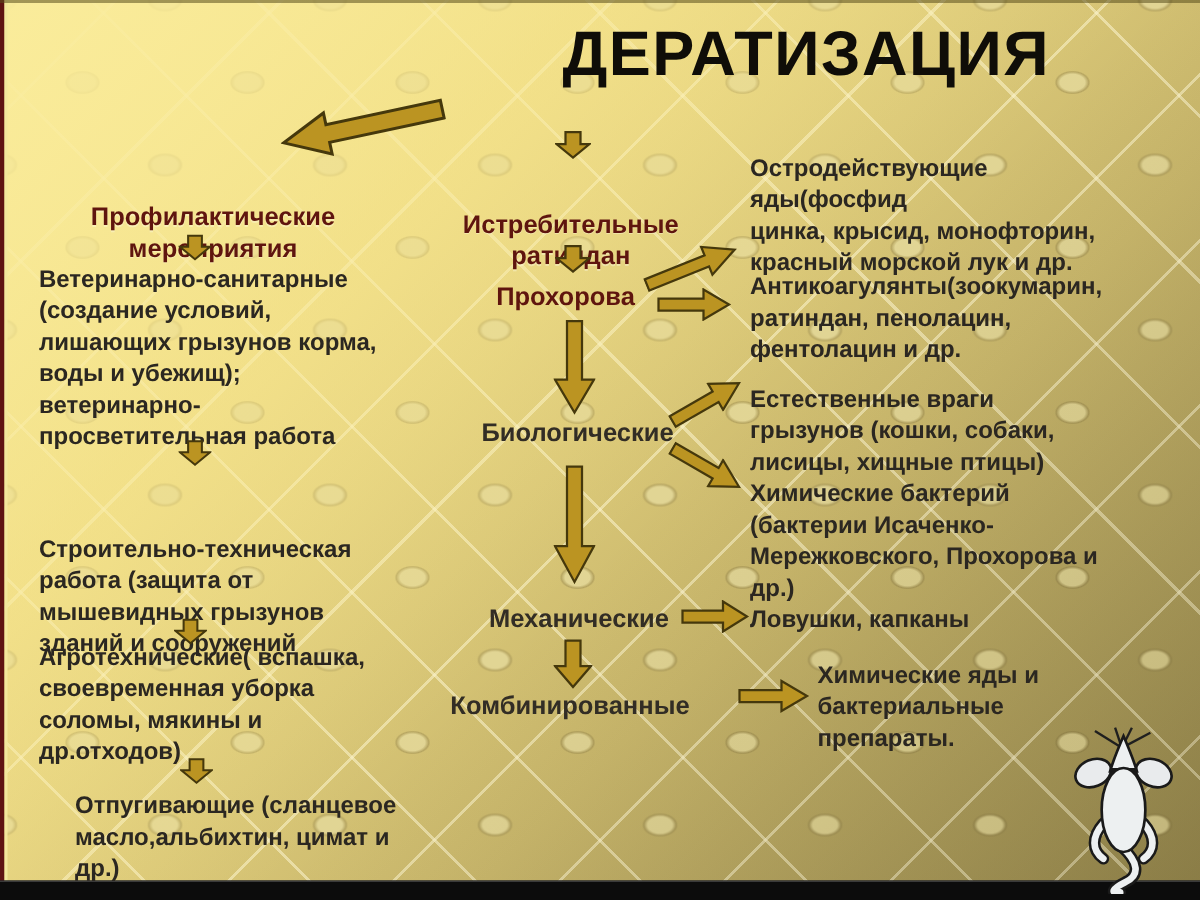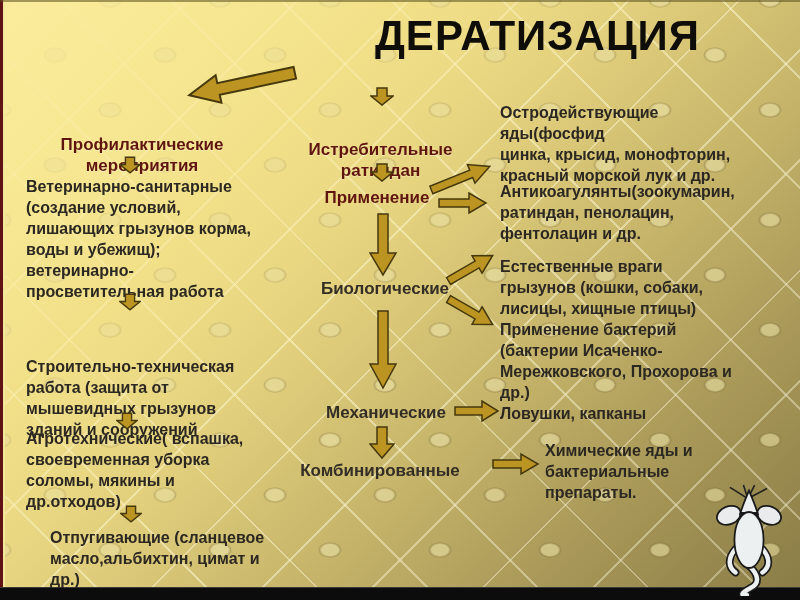--- a/index.html
+++ b/index.html
@@ -88,21 +88,21 @@
 масло,альбихтин, цимат и
 др.)</div>
 
   <div class="t hdr" style="left:288px;top:113px;width:185px;">Истребительные
 ратиндан</div>
 
   <svg class="ar" style="left:370px;top:163px;" width="24" height="19" viewBox="0 0 24 19">
     <polygon points="7,1 17,1 17,9 23,9 12,18 1,9 7,9" fill="#bb9422" stroke="#45380c" stroke-width="1.5"></polygon>
   </svg>
 
-  <div class="t midlbl red" style="left:316px;top:188px;width:122px;">Применение</div>
+  <div class="t midlbl red" style="left:316px;top:188px;width:122px;">Прохорова</div>
 
   <svg class="ar" style="left:369px;top:213px;" width="28" height="64" viewBox="0 0 28 64">
     <polygon points="9,1 19,1 19,40 27,40 14,62 1,40 9,40" fill="#bb9422" stroke="#45380c" stroke-width="1.5"></polygon>
   </svg>
 
   <div class="t midlbl" style="left:310px;top:279px;width:150px;">Биологические</div>
 
   <svg class="ar" style="left:369px;top:310px;" width="28" height="80" viewBox="0 0 28 80">
     <polygon points="9,1 19,1 19,54 27,54 14,78 1,54 9,54" fill="#bb9422" stroke="#45380c" stroke-width="1.5"></polygon>
   </svg>
@@ -137,21 +137,21 @@
   <div class="t body16" style="left:500px;top:102px;width:298px;">Остродействующие
 яды(фосфид
 цинка, крысид, монофторин,
 красный морской лук и др.</div>
   <div class="t body16" style="left:500px;top:256px;width:298px;">Естественные враги
 грызунов (кошки, собаки,
 лисицы, хищные птицы)</div>
   <div class="t body16" style="left:500px;top:181px;width:298px;">Антикоагулянты(зоокумарин,
 ратиндан, пенолацин,
 фентолацин и др.</div>
-  <div class="t body16" style="left:500px;top:319px;width:298px;">Применение бактерий
+  <div class="t body16" style="left:500px;top:319px;width:298px;">Химические бактерий
 (бактерии Исаченко-
 Мережковского, Прохорова и
 др.)</div>
   <div class="t body16" style="left:500px;top:403px;width:298px;">Ловушки, капканы</div>
   <div class="t body16" style="left:545px;top:440px;width:240px;">Химические яды и
 бактериальные
 препараты.</div>
 
   <svg class="ar" style="left:712px;top:484px;" width="74" height="112" viewBox="0 0 62 100">
 

